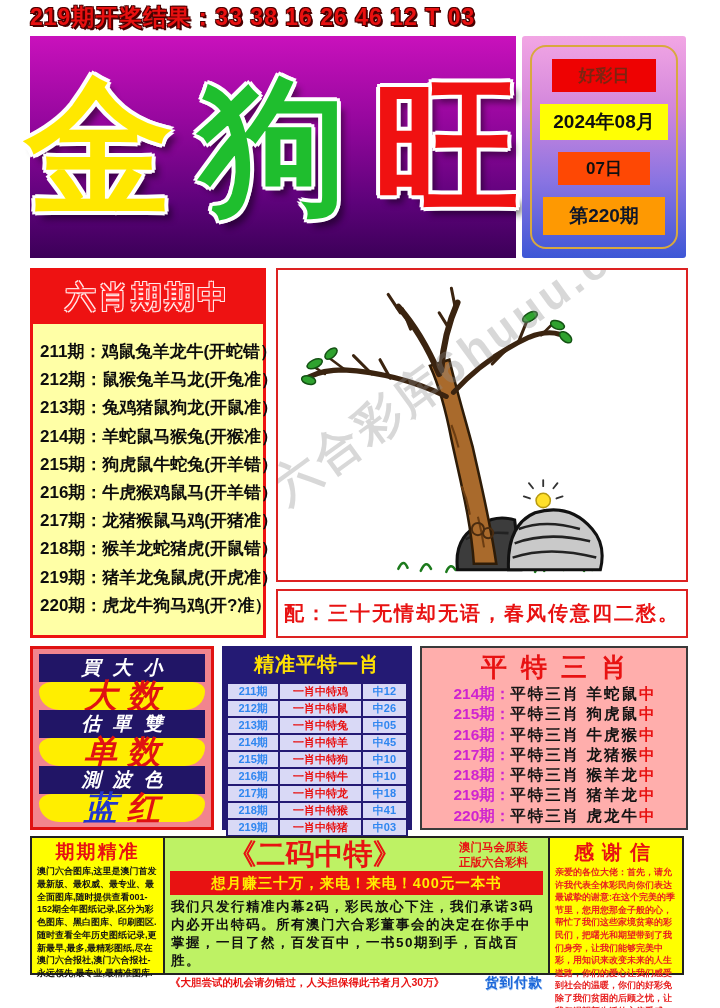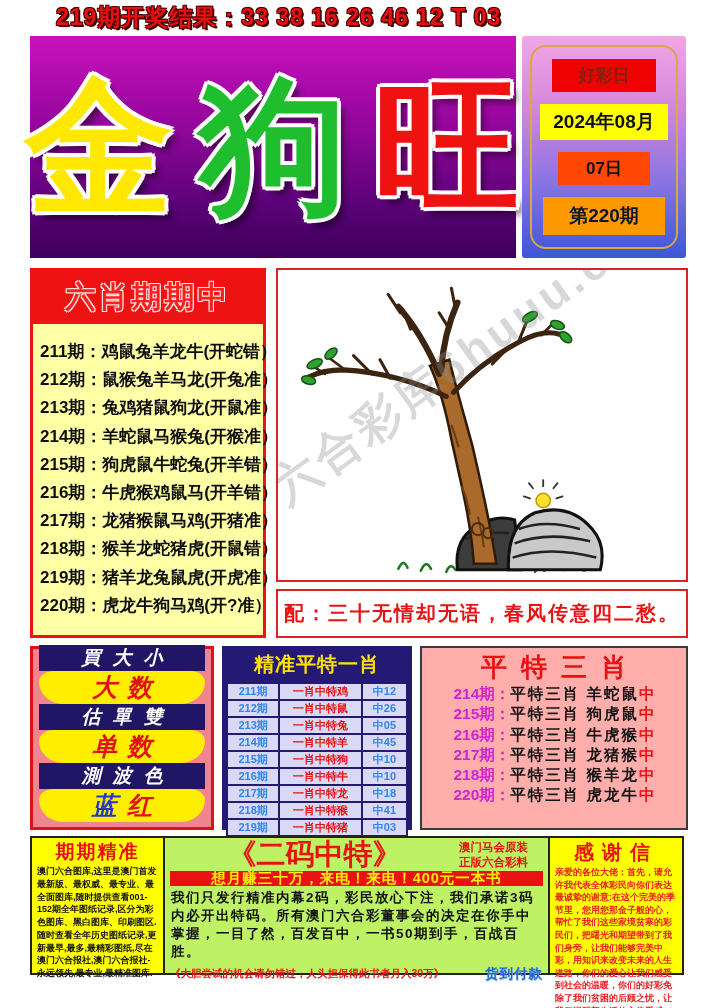--- a/index.html
+++ b/index.html
@@ -2,21 +2,21 @@
 <html><head>
 <meta charset="utf-8">
 <style>
   html,body{margin:0;padding:0;background:#fff;}
   .page{position:relative;width:720px;height:1008px;background:#ffffff;overflow:hidden;
         font-family:"Liberation Sans",sans-serif;}
 
   
   .banner{position:absolute;top:2px;left:30px;font-size:23px;font-weight:bold;color:#e81010;
           letter-spacing:1px;white-space:nowrap;
-          text-shadow:1px 1px 0 #4a0000,-1px -1px 0 #4a0000,1px -1px 0 #4a0000,-1px 1px 0 #4a0000,2px 2px 0 #4a0000;margin-left:26px;}
+          text-shadow:1px 1px 0 #4a0000,-1px -1px 0 #4a0000,1px -1px 0 #4a0000,-1px 1px 0 #4a0000,2px 2px 0 #4a0000;}
 
   
   .header-row{position:absolute;top:36px;left:30px;width:656px;height:222px;display:flex;gap:6px;}
   .title-box{width:486px;height:100%;
              background:linear-gradient(180deg,#c911bc 0%,#96079e 38%,#5d027a 75%,#3c0058 100%);
              display:flex;align-items:center;justify-content:center;gap:26px;}
   .title-char{font-size:148px;line-height:1;font-weight:bold;font-family:"DejaVu Sans",sans-serif;
               text-shadow:-4px 0 0 #fff,4px 0 0 #fff,0 -4px 0 #fff,0 4px 0 #fff,
                           -3px -3px 0 #fff,3px 3px 0 #fff,-3px 3px 0 #fff,3px -3px 0 #fff,
                           7px 8px 6px rgba(0,0,0,.45);}
@@ -47,22 +47,22 @@
              font-size:46px;font-weight:bold;color:#8f8f8f;opacity:.34;white-space:nowrap;letter-spacing:4px;}
   .caption-box{height:45px;border:2px solid #dd2222;background:#fff;display:flex;align-items:center;
                justify-content:center;font-size:20px;font-weight:bold;color:#e81212;letter-spacing:2px;}
 
   
   .low-row{position:absolute;top:646px;left:30px;width:658px;height:184px;display:flex;gap:8px;}
   .bet-panel{width:184px;box-sizing:border-box;border:3px solid #e01212;background:#f2848e;
              padding:5px 6px;display:flex;flex-direction:column;justify-content:flex-end;}
   .bet-bar{height:28px;background:#211566;color:#ffffff;display:flex;align-items:center;justify-content:center;
            font-size:19px;font-weight:bold;font-style:italic;font-family:"DejaVu Serif",serif;letter-spacing:12px;padding-left:12px;box-sizing:border-box;}
-  .bet-val{height:44px;background:#ffee00;border-radius:16px 16px 26px 26px / 12px 12px 24px 24px;
-           display:flex;align-items:center;justify-content:center;font-size:25px;font-weight:bold;font-style:italic;
+  .bet-val{height:28px;background:#ffee00;border-radius:16px 16px 26px 26px / 12px 12px 24px 24px;
+           display:flex;align-items:center;justify-content:center;font-size:33px;font-weight:bold;font-style:italic;
            font-family:"DejaVu Serif",serif;color:#e01212;letter-spacing:10px;padding-left:10px;box-sizing:border-box;}
   .blue-char{color:#2336cc;} .red-char{color:#e01212;}
 
   .pick-panel{width:190px;box-sizing:border-box;background:#241a74;padding:0 4px 4px 4px;}
   .pick-header{height:36px;display:flex;align-items:center;justify-content:center;color:#ffe002;
                font-size:20px;font-weight:bold;letter-spacing:1px;}
   .pick-table{width:100%;border-collapse:collapse;}
   .pick-table td{border:2px solid #241a74;background:#d9d9f6;font-size:11px;font-weight:bold;
                  text-align:center;height:12px;padding:0;white-space:nowrap;}
   .pt-period{color:#2f86f0;width:29%;} .pt-pick{color:#e81212;width:46%;} .pt-res{color:#2f86f0;width:25%;}
@@ -75,21 +75,21 @@
   
   .bot-row{position:absolute;top:836px;left:30px;width:654px;height:139px;display:flex;
            border:2px solid #222;box-sizing:border-box;}
   .bot-left{width:133px;background:#ffff00;border-right:2px solid #222;padding:1px 5px;box-sizing:border-box;}
   .bl-title{text-align:center;color:#e81212;font-size:19px;font-weight:bold;letter-spacing:2px;}
   .bl-text{font-size:9px;font-weight:bold;color:#141414;line-height:1.42;}
   .bot-mid{flex:1;background:#bef264;border-right:2px solid #222;padding:0 5px;box-sizing:border-box;}
   .bm-head{display:flex;align-items:center;height:33px;}
   .bm-title{flex:1;text-align:center;color:#e81212;font-size:29px;font-weight:bold;white-space:nowrap;}
   .bm-sub{width:84px;color:#e81212;font-size:11.5px;font-weight:bold;line-height:1.25;white-space:nowrap;}
-  .bm-redbar{height:15px;background:#e81212;color:#ffee00;display:flex;align-items:center;justify-content:center;
+  .bm-redbar{height:24px;background:#e81212;color:#ffee00;display:flex;align-items:center;justify-content:center;
              font-size:14.5px;font-weight:bold;letter-spacing:1px;white-space:nowrap;}
   .bm-body{font-size:13.5px;font-weight:bold;color:#101010;line-height:1.34;letter-spacing:1.5px;padding:3px 1px;}
   .bm-foot{display:flex;justify-content:space-between;align-items:center;margin-top:1px;text-align:center;}
   .bm-foot-red{color:#e81212;font-size:10.5px;font-weight:bold;white-space:nowrap;}
   .bm-foot-blue{color:#1b66d9;font-size:13.5px;font-weight:bold;letter-spacing:1px;white-space:nowrap;
                 text-shadow:0.5px 0.5px 0 #9cc3f0;}
   .bot-right{width:132px;background:#ffff00;padding:1px 5px;box-sizing:border-box;}
   .br-title{text-align:center;color:#e81212;font-size:20px;font-weight:bold;letter-spacing:8px;}
   .br-text{font-size:9px;font-weight:bold;color:#e82222;line-height:1.4;}
 </style>
@@ -279,20 +279,21 @@
         </table>
     </div>
 
     <div class="san-panel">
       <div class="san-header">平特三肖</div>
       <div class="san-row"><span class="sp">214期：</span><span class="st">平特三肖 羊蛇鼠</span><span class="sh">中</span></div>
       <div class="san-row"><span class="sp">215期：</span><span class="st">平特三肖 狗虎鼠</span><span class="sh">中</span></div>
       <div class="san-row"><span class="sp">216期：</span><span class="st">平特三肖 牛虎猴</span><span class="sh">中</span></div>
       <div class="san-row"><span class="sp">217期：</span><span class="st">平特三肖 龙猪猴</span><span class="sh">中</span></div>
       <div class="san-row"><span class="sp">218期：</span><span class="st">平特三肖 猴羊龙</span><span class="sh">中</span></div>
+      <div class="san-row"><span class="sp">219期：</span><span class="st">平特三肖 猪羊龙</span><span class="sh">中</span></div>
       <div class="san-row"><span class="sp">220期：</span><span class="st">平特三肖 虎龙牛</span><span class="sh">中</span></div>
     </div>
   </div>
 
   <div class="bot-row">
     <div class="bot-left">
       <div class="bl-title">期期精准</div>
       <div class="bl-text">澳门六合图库,这里是澳门首发最新版、最权威、最专业、最全面图库,随时提供查看001-152期全年图纸记录,区分为彩色图库、黑白图库、印刷图区.随时查看全年历史图纸记录,更新最早,最多,最精彩图纸,尽在澳门六合报社,澳门六合报社-永远领先,最专业,最精准图库.</div>
     </div>
     <div class="bot-mid">

